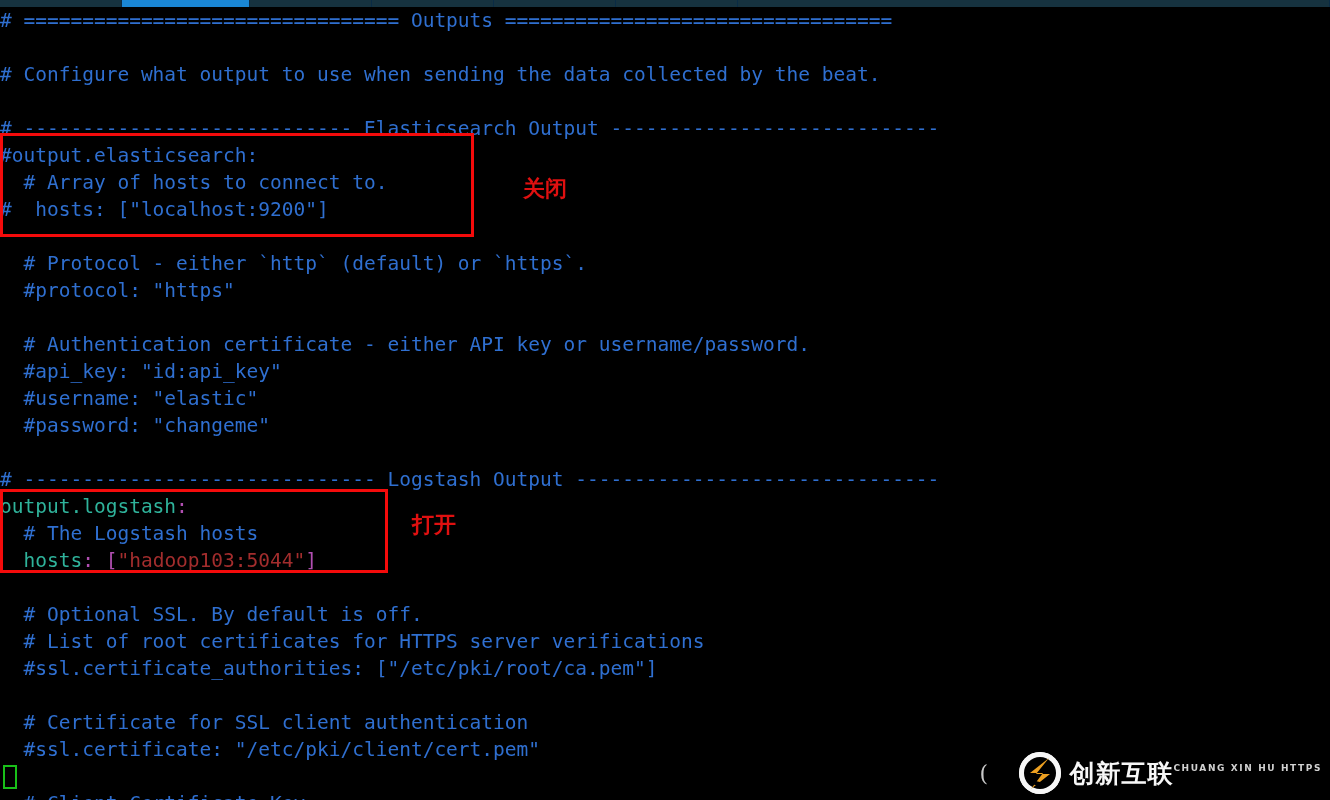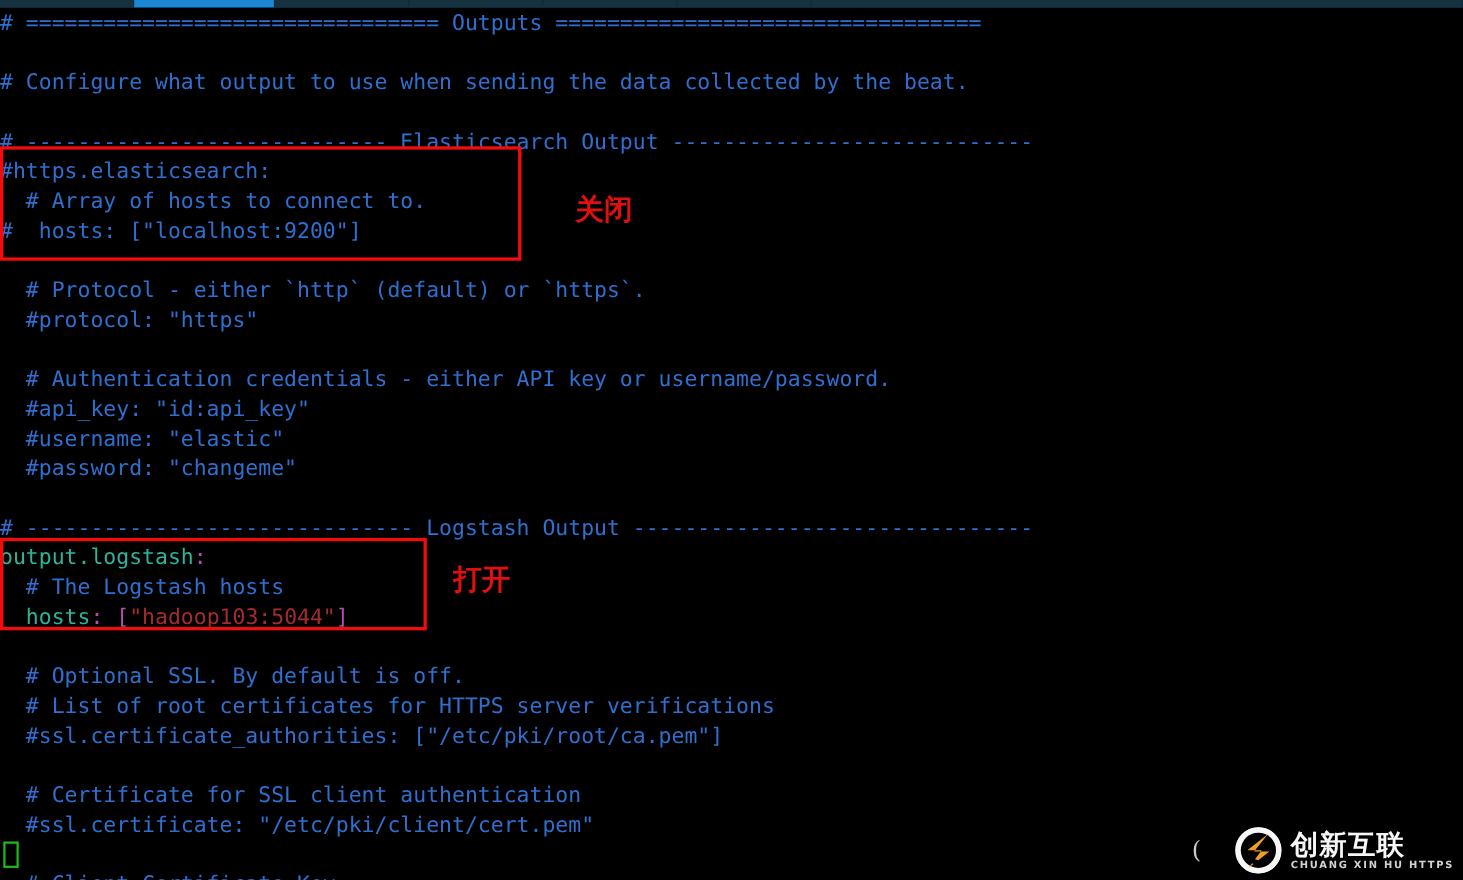--- a/index.html
+++ b/index.html
@@ -61,21 +61,21 @@
   .annbox {
     position: absolute;
     border: 3px solid #f50b0b;
     background: transparent;
     pointer-events: none;
   }
   .annlabel {
     position: absolute;
     color: #e01010;
     font-family: "DejaVu Sans", "Liberation Sans", sans-serif;
-    font-size: 26px;
+    font-size: 22px;
     font-weight: 700;
     line-height: 1;
     white-space: pre;
   }
 
   
   #cursor {
     position: absolute;
     border: 2px solid #19c019;
     background: transparent;
@@ -94,21 +94,21 @@
     border-radius: 50%;
     background: #ffffff;
     display: flex; align-items: center; justify-content: center;
   }
   #watermark .mark .inner {
     position: absolute; left: 5px; top: 5px;
     width: 32px; height: 32px; border-radius: 50%;
     background: #000000;
   }
   #watermark .mark svg { position: relative; z-index: 2; }
-  #watermark .wordmark { display: flex; flex-direction: column; line-height: 1; }
+  #watermark .wordmark { display: flex; flex-direction: row; line-height: 1; }
   #watermark .cn {
     color: #ffffff;
     font-family: "DejaVu Sans", "Liberation Sans", sans-serif;
     font-size: 25px; font-weight: 700; letter-spacing: 1px;
   }
   #watermark .py {
     color: #d8d8d8;
     font-family: "DejaVu Sans", "Liberation Sans", sans-serif;
     font-size: 9px; font-weight: 700; letter-spacing: 1.6px;
     margin-top: 3px;
@@ -130,26 +130,26 @@
     <div class="tab" style="left: 372px; width: 122px;"></div>
     <div class="tab" style="left: 494px; width: 122px;"></div>
     <div class="tab" style="left: 616px; width: 122px;"></div>
     <div class="tab" style="left: 738px; width: 592px;"></div>
   </div>
 
 <div id="terminal">
     <div class="row" style="top: 0px;"><span class="cmt"># ================================ Outputs =================================</span></div>
     <div class="row" style="top: 54px; text-align: center;"><span class="cmt"># Configure what output to use when sending the data collected by the beat.</span></div>
     <div class="row" style="top: 108px;"><span class="cmt"># ---------------------------- Elasticsearch Output ----------------------------</span></div>
-    <div class="row" style="top: 135px;"><span class="cmt">#https.elasticsearch:</span></div>
+    <div class="row" style="top: 135px;"><span class="cmt">#output.elasticsearch:</span></div>
     <div class="row" style="top: 162px; text-align: right;"><span class="cmt">  # Array of hosts to connect to.</span></div>
     <div class="row" style="top: 189px;"><span class="cmt">#  hosts: ["localhost:9200"]</span></div>
     <div class="row" style="top: 243px;"><span class="cmt">  # Protocol - either `http` (default) or `https`.</span></div>
     <div class="row" style="top: 270px;"><span class="cmt">  #protocol: "https"</span></div>
-    <div class="row" style="top: 324px;"><span class="cmt">  # Authentication credentials - either API key or username/password.</span></div>
+    <div class="row" style="top: 324px;"><span class="cmt">  # Authentication certificate - either API key or username/password.</span></div>
     <div class="row" style="top: 351px;"><span class="cmt">  #api_key: "id:api_key"</span></div>
     <div class="row" style="top: 378px;"><span class="cmt">  #username: "elastic"</span></div>
     <div class="row" style="top: 405px;"><span class="cmt">  #password: "changeme"</span></div>
     <div class="row" style="top: 459px;"><span class="cmt"># ------------------------------ Logstash Output -------------------------------</span></div>
     <div class="row" style="top: 486px;"><span class="key">output.logstash</span><span class="colon">:</span></div>
     <div class="row" style="top: 513px;"><span class="cmt">  # The Logstash hosts</span></div>
     <div class="row" style="top: 540px;"><span class="key">  hosts</span><span class="colon">: </span><span class="brk">[</span><span class="str">"hadoop103:5044"</span><span class="brk">]</span></div>
     <div class="row" style="top: 594px;"><span class="cmt">  # Optional SSL. By default is off.</span></div>
     <div class="row" style="top: 621px;"><span class="cmt">  # List of root certificates for HTTPS server verifications</span></div>
     <div class="row" style="top: 648px;"><span class="cmt">  #ssl.certificate_authorities: ["/etc/pki/root/ca.pem"]</span></div>

